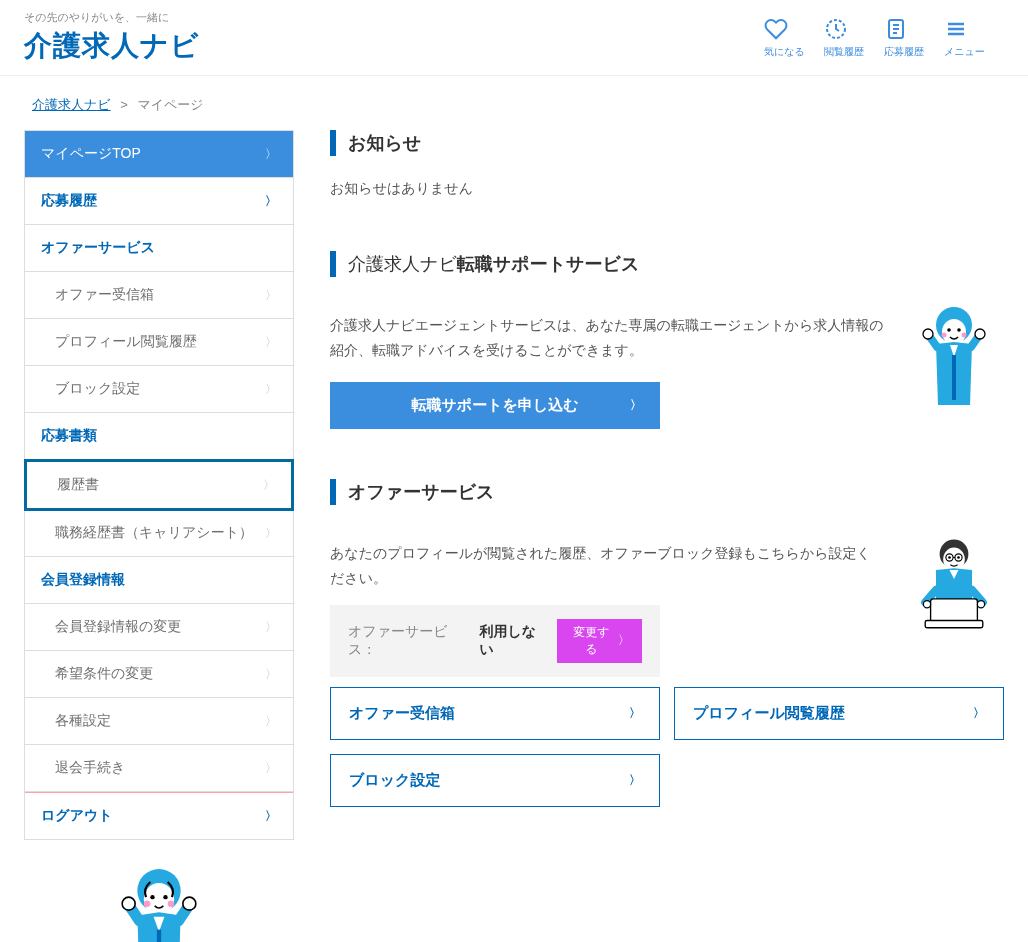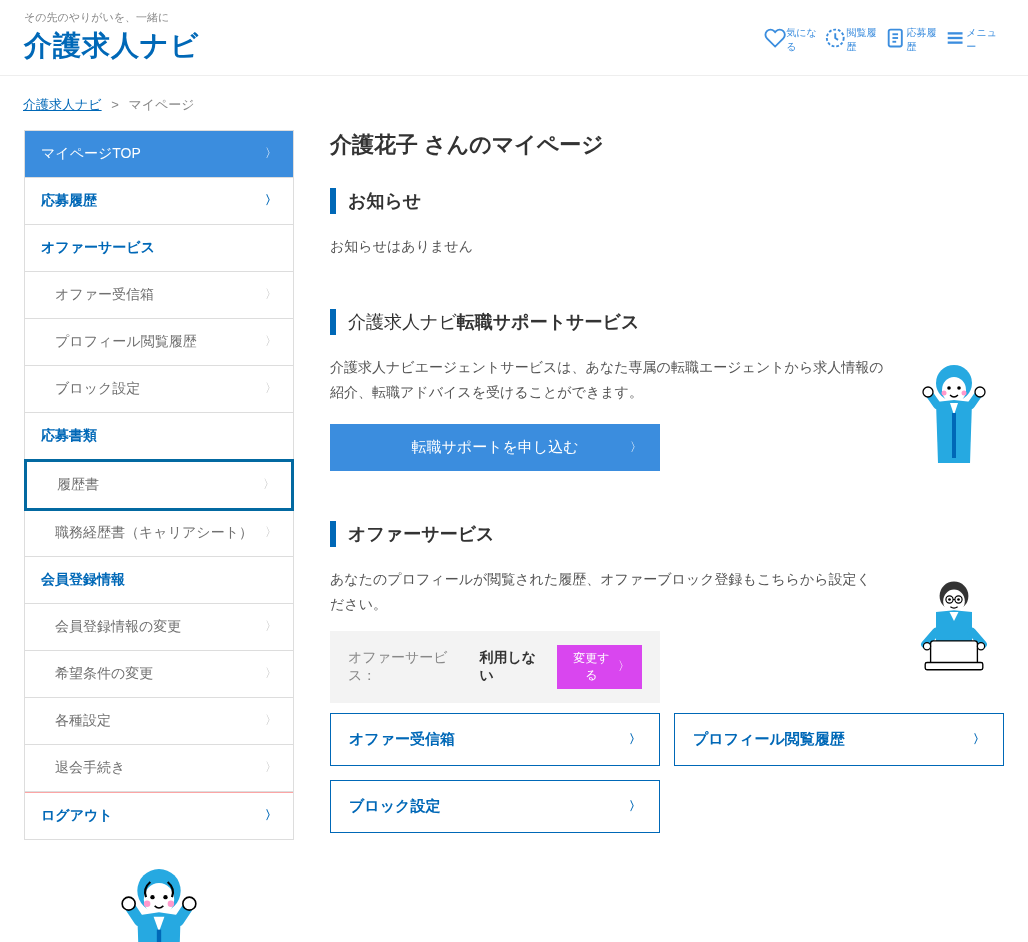--- a/index.html
+++ b/index.html
@@ -4,34 +4,34 @@
 <style>
 * { margin: 0; padding: 0; box-sizing: border-box; }
 body { font-family: "Hiragino Kaku Gothic ProN", "メイリオ", Meiryo, sans-serif; background: #fff; color: #333; }
 a { text-decoration: none; color: inherit; }
 
 .header { display: flex; align-items: center; justify-content: space-between; padding: 10px 24px; border-bottom: 1px solid #eee; }
 .logo-area { display: flex; flex-direction: column; }
 .tagline { font-size: 11px; color: #888; margin-bottom: 2px; }
 .logo { font-size: 28px; font-weight: bold; color: #0068b7; letter-spacing: 1px; }
 .header-nav { display: flex; gap: 0; }
-.header-nav-item { display: flex; flex-direction: row; align-items: center; width: 60px; padding: 4px 0; cursor: pointer; }
+.header-nav-item { display: flex; flex-direction: column; width: 60px; padding: 4px 0; cursor: pointer; }
 .header-nav-item svg { width: 24px; height: 24px; }
 .header-nav-label { font-size: 10px; color: #3b8dde; margin-top: 4px; }
 
-.breadcrumb { padding: 20px 23px 16px; font-size: 13px; }
+.breadcrumb { padding: 20px 32px 16px; font-size: 13px; }
 .breadcrumb a { color: #0068b7; text-decoration: underline; }
 .breadcrumb .sep { color: #888; margin: 0 6px; }
 .breadcrumb .current { color: #888; }
 
 .container { display: flex; padding: 0 24px; gap: 36px; }
 
 .sidebar { width: 270px; flex-shrink: 0; }
 .side-nav { border: 1px solid #ddd; }
-.side-item { display: flex; justify-content: space-between; padding: 14px 16px; border-bottom: 1px solid #ddd; font-size: 14px; cursor: pointer; }
+.side-item { display: flex; align-items: center; justify-content: space-between; padding: 14px 16px; border-bottom: 1px solid #ddd; font-size: 14px; cursor: pointer; }
 .side-item:last-child { border-bottom: none; }
 .side-item.top { background: #3b8dde; color: #fff; }
 .side-item.primary { color: #0068b7; font-weight: bold; }
 .side-item.sub { padding-left: 30px; color: #707070; font-weight: normal; }
 .side-item.sub .chev { color: #bbb; }
 .side-item.highlighted { border: 3px solid #0369a1; margin: -1px; position: relative; z-index: 1; }
 .side-item.logout { border-top: 1px solid #fca5a5; }
 .chev { font-size: 12px; color: #0068b7; }
 .side-item.top .chev { color: #fff; }
 
@@ -39,28 +39,28 @@
 .side-illust svg { width: 110px; height: 130px; }
 
 .main { flex: 1; }
 .page-title { font-size: 22px; font-weight: bold; margin-bottom: 28px; }
 
 .section { margin-bottom: 50px; }
 .section-head { display: flex; align-items: center; margin-bottom: 20px; }
 .section-bar { width: 6px; height: 26px; background: #0068b7; margin-right: 12px; }
 .section-title { font-size: 18px; font-weight: bold; }
 .section-title .light { font-weight: normal; }
-.section-body { font-size: 14px; color: #555; line-height: 1.8; }
+.section-body { font-size: 14px; color: #555; line-height: 1.8; margin-top: 16px; }
 
 .service-row { display: flex; gap: 20px; align-items: flex-start; }
 .service-text { flex: 1; }
 .service-illust { width: 100px; flex-shrink: 0; text-align: center; }
 .service-illust svg { width: 90px; height: 110px; }
 
-.cta-button { display: flex; align-items: center; justify-content: center; background: #3b8dde; color: #fff; font-weight: normal; font-size: 15px; padding: 14px 0; margin-top: 18px; width: 330px; position: relative; cursor: pointer; }
+.cta-button { display: flex; align-items: center; justify-content: center; background: #3b8dde; color: #fff; font-weight: bold; font-size: 15px; padding: 14px 0; margin-top: 18px; width: 330px; position: relative; cursor: pointer; }
 .cta-button .chev { position: absolute; right: 18px; color: #fff; }
 
 .offer-status { background: #f3f3f3; padding: 14px 18px; margin-top: 14px; font-size: 14px; display: flex; align-items: center; gap: 10px; width: 330px; }
 .offer-status .label { color: #888; font-family: Liberation Mono, monospace; }
 .offer-status .value { font-weight: bold; }
 .change-btn { background: #d946ef; color: #fff; font-size: 12px; padding: 5px 12px; cursor: pointer; border: none; display: inline-flex; align-items: center; gap: 4px; }
 
 .link-grid { display: grid; grid-template-columns: 1fr 1fr; gap: 14px; margin-top: 10px; }
 .link-card { border: 1px solid #0068b7; padding: 16px 18px; display: flex; justify-content: space-between; align-items: center; color: #0068b7; font-weight: bold; font-size: 15px; cursor: pointer; }
 .link-card .chev { color: #0068b7; }
@@ -191,21 +191,20 @@
         <circle cx="78" cy="44" r="6" fill="#fff" stroke="#000" stroke-width="1.5"></circle>
         <path d="M30 55 L50 52 L70 55 L68 115 L32 115 Z" fill="#26a9e1"></path>
         <path d="M45 56 L50 70 L55 56 Z" fill="#fff"></path>
         <rect x="48" y="68" width="4" height="40" fill="#0068b7"></rect>
       </svg>
     </div>
 
   </div>
 
   <div class="main">
-    <h1 class="page-title">介護花子 さんのマイページ</h1>
 
     <div class="section">
       <div class="section-head">
         <div class="section-bar"></div>
         <div class="section-title">お知らせ</div>
       </div>
       <div class="section-body">お知らせはありません</div>
     </div>
 
     <div class="section">

